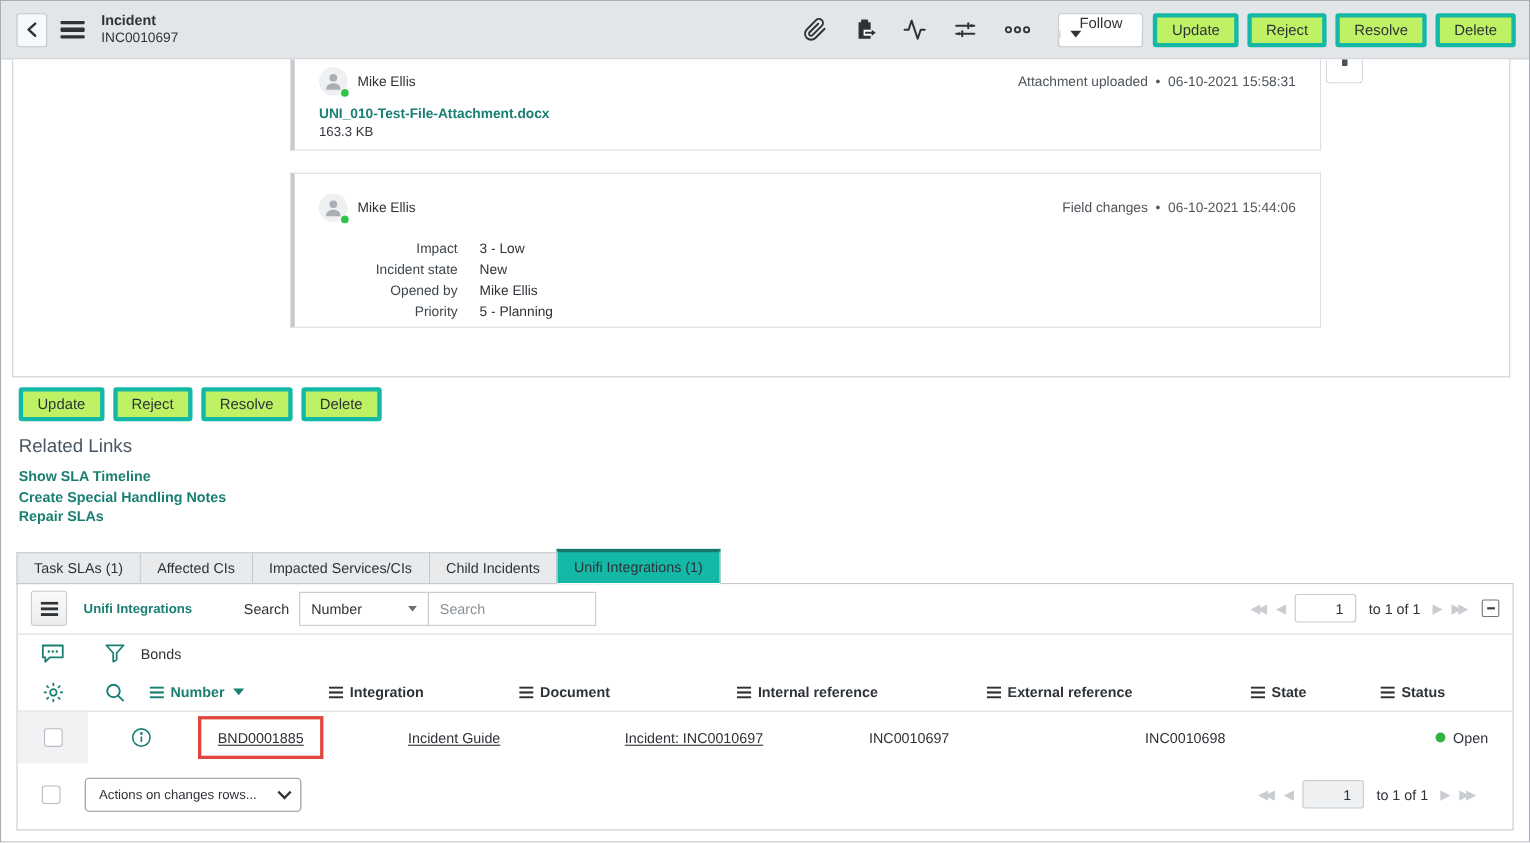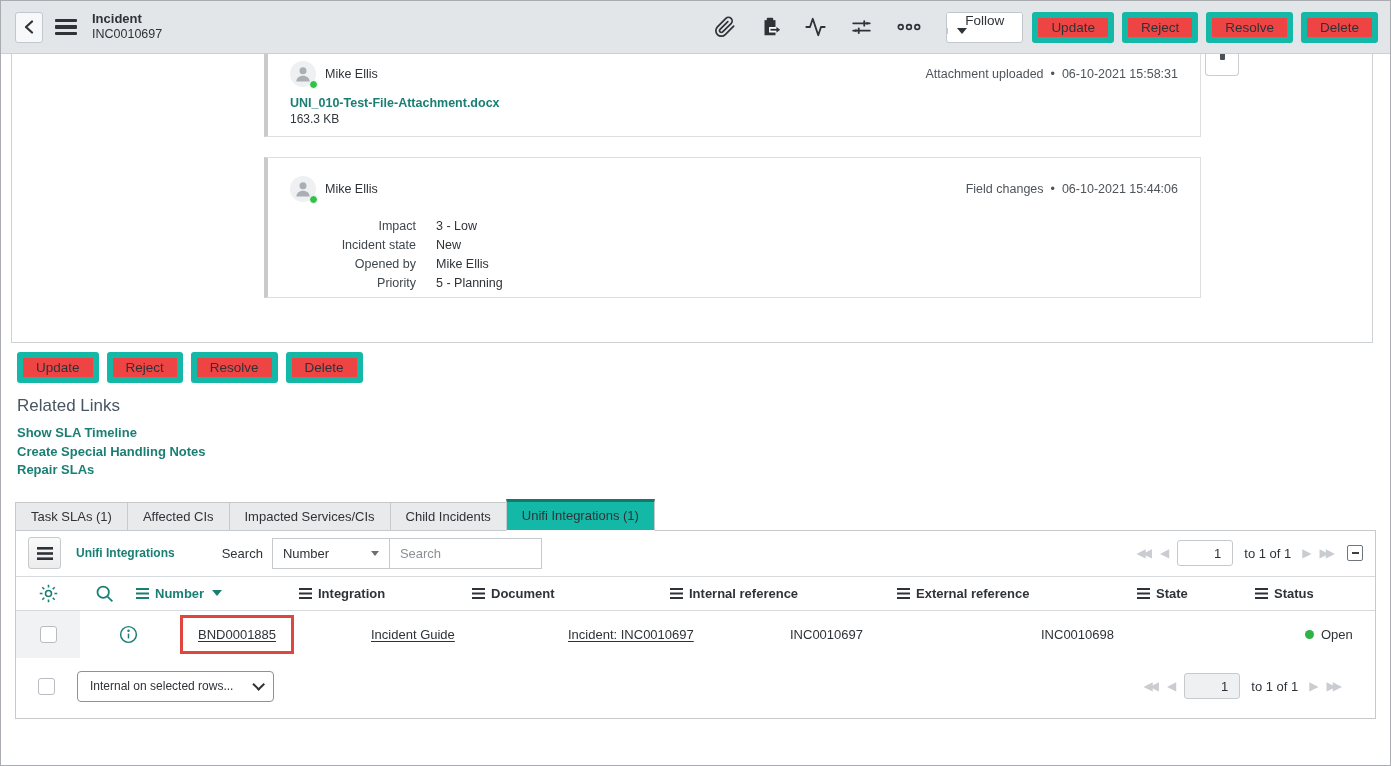--- a/index.html
+++ b/index.html
@@ -14,21 +14,21 @@
   .hdr-titles { margin-left:15px; line-height:1.22; }
   .hdr-title { font-size:13px; font-weight:bold; color:#2e3338; }
   .hdr-sub { font-size:12.5px; color:#2e3338; }
   .hdr-spacer { flex:1; }
   .hdr-icons { display:flex; align-items:center; gap:23px; margin-right:24px; color:#2e3338; }
   .hdr-icons svg { display:block; cursor:pointer; }
   .split-btn { display:flex; height:31px; border:1px solid #c1c7cc; border-radius:3px; background:#fff; overflow:hidden; margin-right:9px;flex-direction:column; }
   .split-main { padding:0 18px; font-size:13.5px; color:#2e3338; display:flex; align-items:center; cursor:pointer; background:#fff; border:none; font-family:inherit; }
   .split-caret { width:29px; border-left:1px solid #c1c7cc; display:flex; align-items:center; justify-content:center; cursor:pointer; background:#fff; }
   .caret-down { width:0; height:0; border-left:5px solid transparent; border-right:5px solid transparent; border-top:6px solid #2e3338; }
-  .btn { height:31px; padding:0 13px; background:#ef4444; border:6px solid #14b8a6; border-radius:3px; font-size:13.5px; color:#2e3338; font-family:inherit; cursor:pointer; margin-left:8px; }
+  .btn { height:31px; padding:0 13px; background:#bef264; border:4px solid #14b8a6; border-radius:3px; font-size:13.5px; color:#2e3338; font-family:inherit; cursor:pointer; margin-left:8px; }
 
   
   .activity-panel { position:relative; margin:0 17px 0 10px; height:289px; border-left:1px solid #cfd2d5; border-right:1px solid #cfd2d5; border-bottom:1px solid #cfd2d5; background:#fff; }
   .partial-btn { position:absolute; top:0; left:1193px; width:34px; height:22px; border:1px solid #c9ccd0; border-top:none; border-radius:0 0 4px 4px; background:#fff; overflow:hidden; cursor:pointer; }
   .partial-btn i { position:absolute; top:-2px; left:14px; width:5px; height:8px; background:#4a5157; border-radius:1px; }
   .card { position:absolute; left:252px; width:937px; background:#fff; border:1px solid #dcdee0; border-left:4px solid #c8cacc; padding:0 22px; }
   .card1 { top:0; height:83px; border-top:none; padding-top:7px; }
   .card2 { top:103px; height:141px; padding-top:18px; }
   .card-head { display:flex; align-items:center; }
   .avatar { position:relative; width:26px; height:26px; border-radius:50%; background:#eef0f2; flex:0 0 auto; }
@@ -266,20 +266,36 @@
         <input class="pg-input" value="1" style="">
         <span class="pg-range">to 1 of 1</span>
         <span class="pg-arrow">▶</span>
         <span class="pg-arrow">▶▶</span>
         <button class="collapse-btn">
             <i></i>
           </button>
       </div>
     </div>
 
+    <div class="lgrid row-bonds">
+      <span class="cell-center">
+        <svg width="22" height="19" viewBox="0 0 24 21" fill="none" stroke="#1a7f73" stroke-width="1.8" stroke-linejoin="round">
+            <path d="M2 2h20v12H9l-4.5 4.5V14H2z"></path>
+            <circle cx="8" cy="8" r="1.2" fill="#1a7f73" stroke="none"></circle>
+            <circle cx="12" cy="8" r="1.2" fill="#1a7f73" stroke="none"></circle>
+            <circle cx="16" cy="8" r="1.2" fill="#1a7f73" stroke="none"></circle>
+          </svg>
+      </span>
+      <span class="cell-center">
+        <svg width="21" height="21" viewBox="0 0 24 24" fill="none" stroke="#1a7f73" stroke-width="1.8" stroke-linejoin="round">
+            <path d="M3 3h18l-7.2 8v7l-3.6 2v-9L3 3z"></path>
+          </svg>
+      </span>
+      <span class="bonds-lbl">Bonds</span>
+    </div>
 
     <div class="lgrid row-heads">
       <span class="cell-center">
         <svg width="21" height="21" viewBox="0 0 24 24" fill="none" stroke="#1a7f73" stroke-width="1.8">
             <circle cx="12" cy="12" r="3.4"></circle>
             <path d="M12 2v3.2M12 18.8V22M2 12h3.2M18.8 12H22M4.9 4.9l2.3 2.3M16.8 16.8l2.3 2.3M19.1 4.9l-2.3 2.3M7.2 16.8l-2.3 2.3"></path>
           </svg>
       </span>
       <span class="cell-center">
         <svg width="21" height="21" viewBox="0 0 24 24" fill="none" stroke="#1a7f73" stroke-width="2">
@@ -372,21 +388,21 @@
       </span>
       <span class="status-cell">
         <span class="dot"></span>
         <span>OK</span>
       </span>
     </div>
 
     <div class="list-foot">
       <input type="checkbox" style="">
       <div class="actions-select">
-        <span>Internal on selected rows...</span>
+        <span>Actions on changes rows...</span>
         <span class="chev"></span>
       </div>
       <div class="pager">
         <span class="pg-arrow">◀◀</span>
         <span class="pg-arrow">◀</span>
         <input class="pg-input gray" value="1" style="">
         <span class="pg-range">to 1 of 1</span>
         <span class="pg-arrow">▶</span>
         <span class="pg-arrow">▶▶</span>
       </div>

